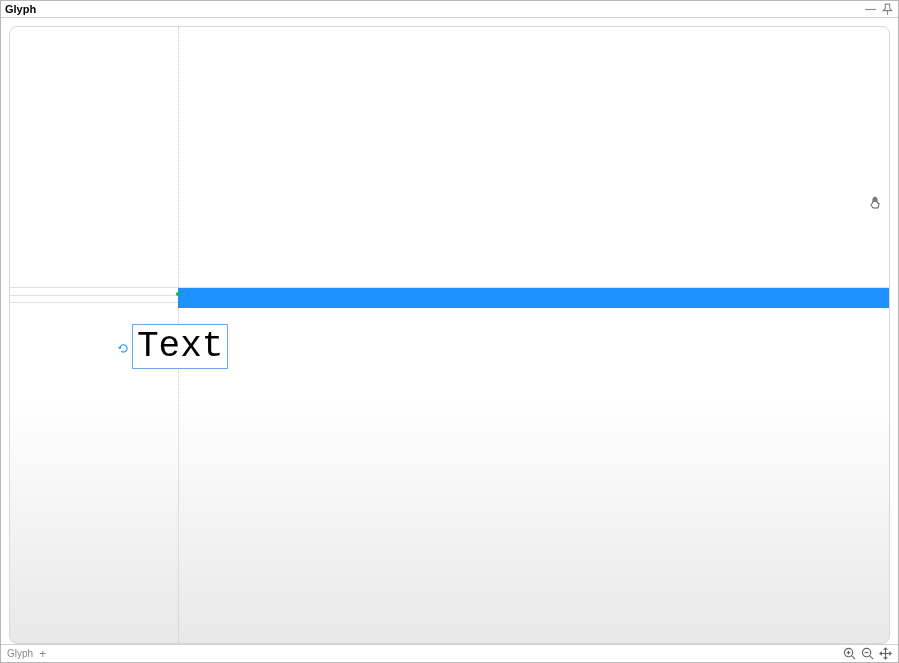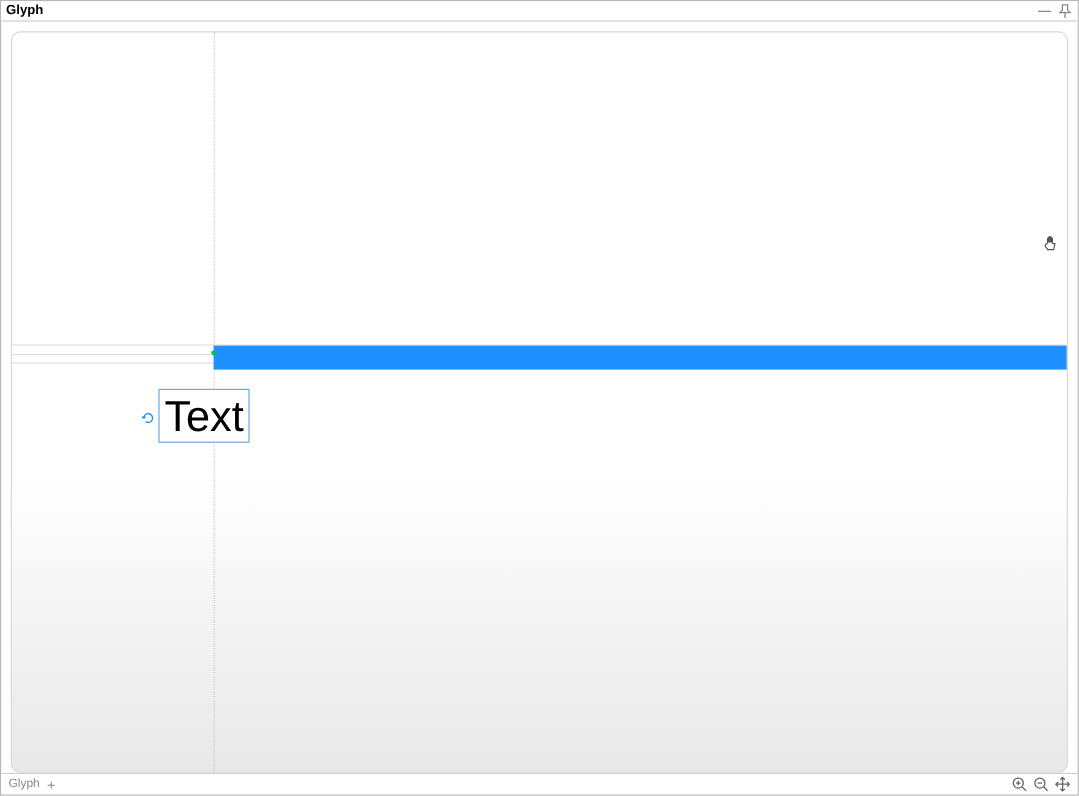--- a/index.html
+++ b/index.html
@@ -79,21 +79,21 @@
       height: 4px;
       background: #00c040;
       border-radius: 50%;
     }
     .text-block {
       position: absolute;
       border: 1px solid #6aa9e6;
       background: #fff;
       padding: 0 4px;
       font-size: 36px;
-      font-family: Liberation Sans, sans-serif;
+      font-family: Liberation Mono, monospace;
       color: #000;
       line-height: 1.2;
       display: flex;
       align-items: center;
     }
     .rotate-handle {
       position: absolute;
       width: 11px;
       height: 11px;
       display: flex;

